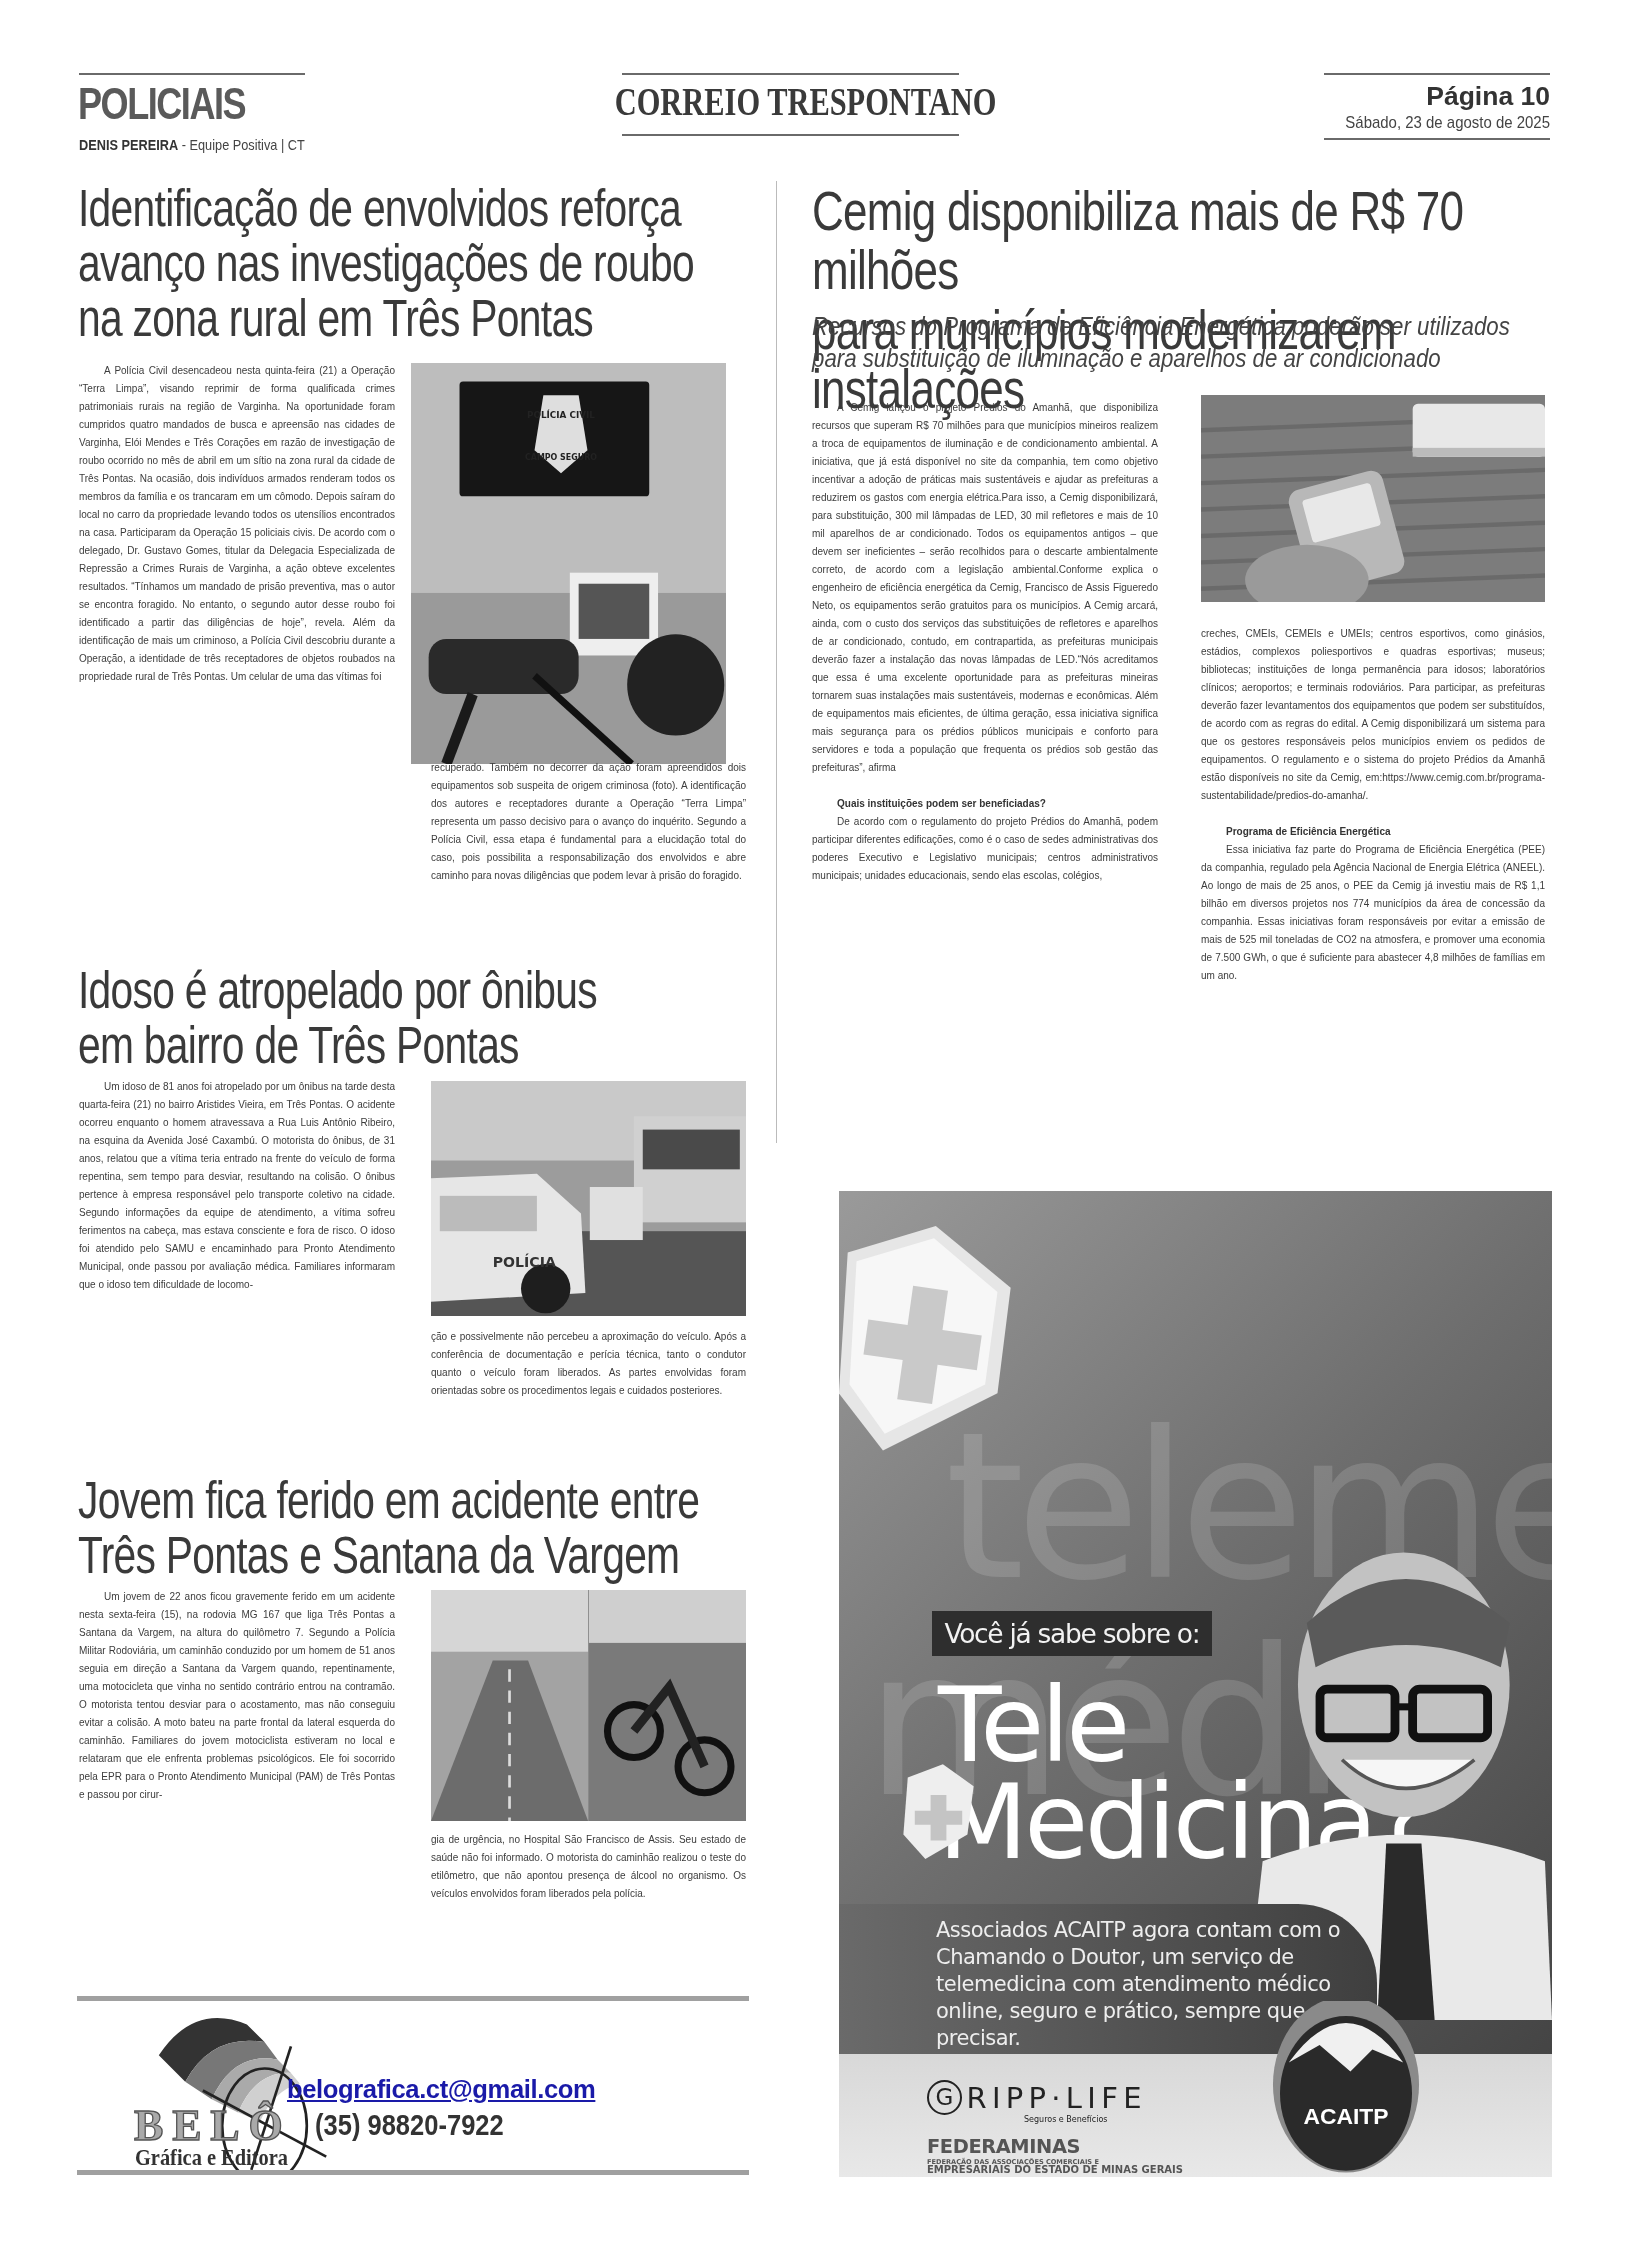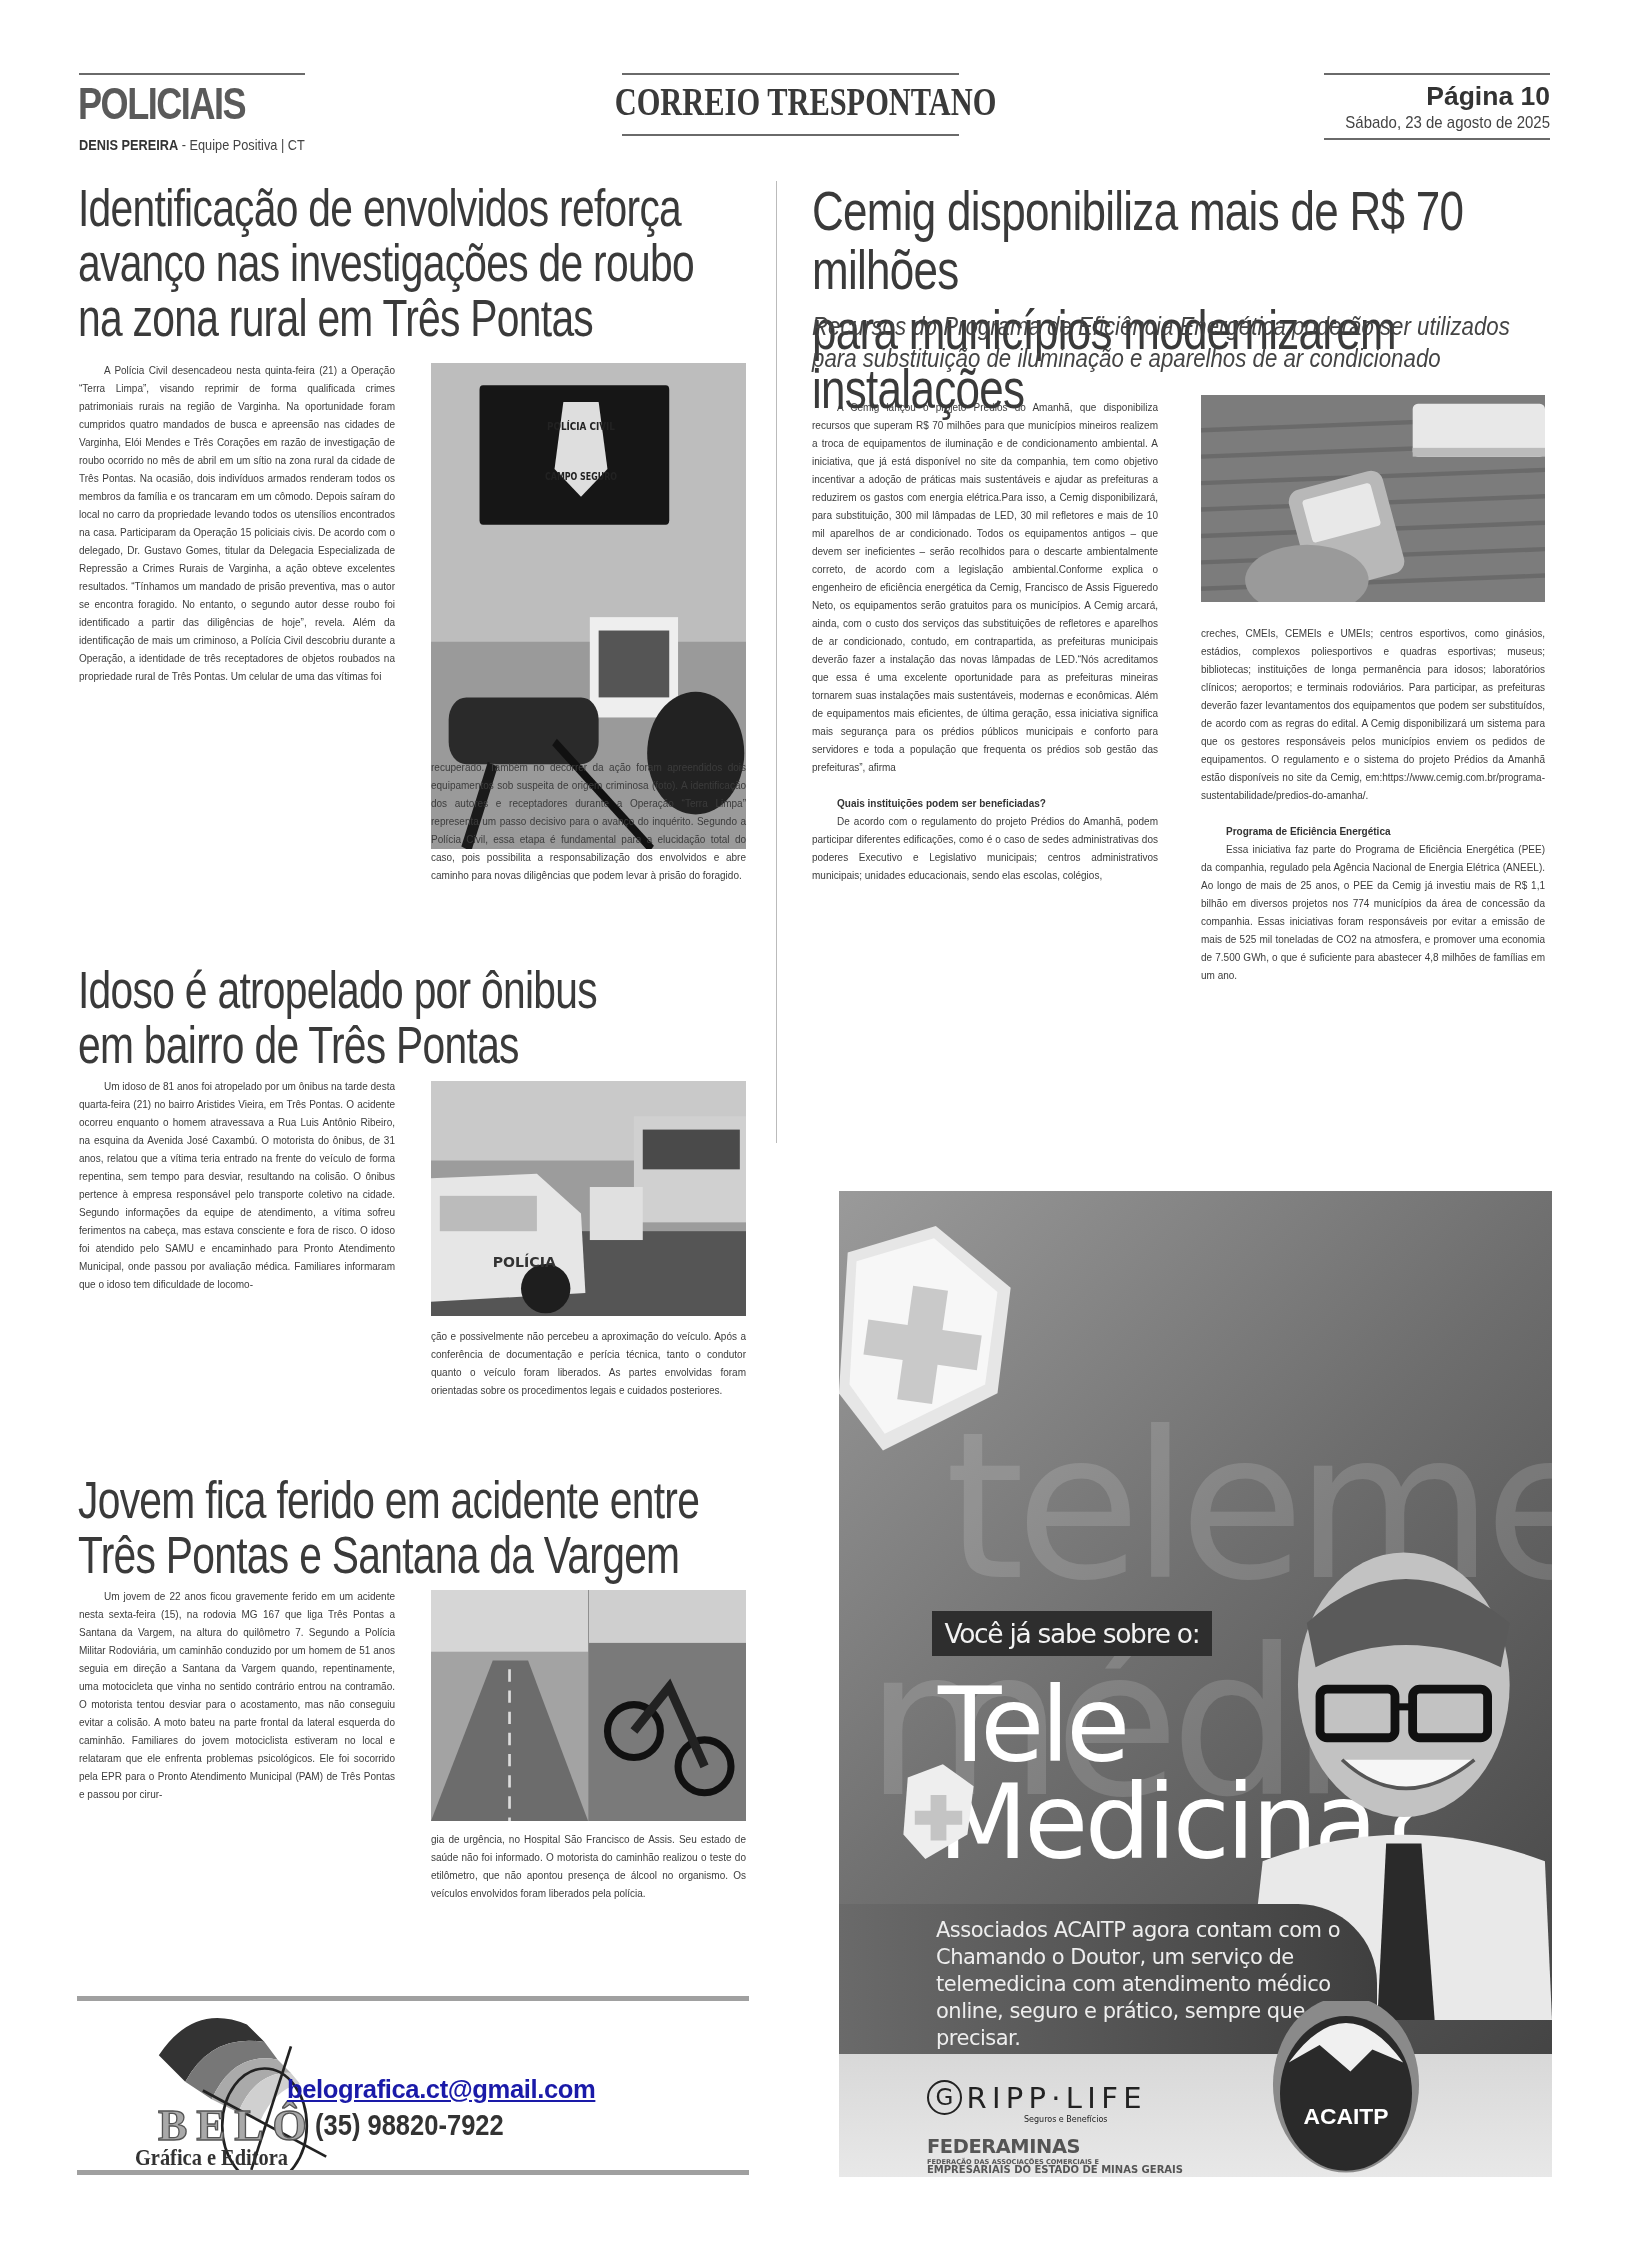--- a/index.html
+++ b/index.html
@@ -74,21 +74,21 @@
   <div class="abs headline h-big" style="left:78px; top:181px; width:794px;">
     <div>Identificação de envolvidos reforça</div>
     <div>avanço nas investigações de roubo</div>
     <div>na zona rural em Três Pontas</div>
   </div>
 
   <div class="col" style="left:79px; top:362px; width:316px;">
     <p>A Polícia Civil desencadeou nesta quinta-feira (21) a Operação “Terra Limpa”, visando reprimir de forma qualificada crimes patrimoniais rurais na região de Varginha. Na oportunidade foram cumpridos quatro mandados de busca e apreensão nas cidades de Varginha, Elói Mendes e Três Corações em razão de investigação de roubo ocorrido no mês de abril em um sítio na zona rural da cidade de Três Pontas. Na ocasião, dois indivíduos armados renderam todos os membros da família e os trancaram em um cômodo. Depois saíram do local no carro da propriedade levando todos os utensílios encontrados na casa. Participaram da Operação 15 policiais civis. De acordo com o delegado, Dr. Gustavo Gomes, titular da Delegacia Especializada de Repressão a Crimes Rurais de Varginha, a ação obteve excelentes resultados. “Tínhamos um mandado de prisão preventiva, mas o autor se encontra foragido. No entanto, o segundo autor desse roubo foi identificado a partir das diligências de hoje”, revela. Além da identificação de mais um criminoso, a Polícia Civil descobriu durante a Operação, a identidade de três receptadores de objetos roubados na propriedade rural de Três Pontas. Um celular de uma das vítimas foi</p>
   </div>
 
-  <div class="photo" style="left:431px; top:363px; width:315px; height:486px;text-align:right;">
+  <div class="photo" style="left:411px; top:363px; width:315px; height:401px;text-align:right;">
     <svg viewBox="0 0 357 436" preserveAspectRatio="none">
       <rect width="357" height="436" fill="#cfcfcf"></rect>
       <rect y="0" width="357" height="250" fill="#bdbdbd"></rect>
       <rect x="55" y="20" width="215" height="125" rx="4" fill="#161616"></rect>
       <path d="M150 35 L190 35 L200 95 L170 120 L140 95 Z" fill="#dedede"></path>
       <text x="170" y="60" font-size="10" text-anchor="middle" fill="#222" font-family="DejaVu Sans" font-weight="bold">POLÍCIA CIVIL</text>
       <text x="170" y="105" font-size="9" text-anchor="middle" fill="#222" font-family="DejaVu Sans" font-weight="bold">CAMPO SEGURO</text>
       <rect y="250" width="357" height="186" fill="#9a9a9a"></rect>
       <rect x="180" y="228" width="100" height="90" fill="#eeeeee"></rect>
       <rect x="190" y="240" width="80" height="60" fill="#555"></rect>
@@ -267,21 +267,21 @@
 
   <svg class="abs" style="left:150px; top:2011px;" width="185" height="159" viewBox="0 0 210 180">
     <path d="M10 50 Q50 -10 110 15 L130 35 Q70 25 40 80 Z" fill="#333"></path>
     <path d="M40 80 Q70 25 130 35 L145 55 Q95 45 70 100 Z" fill="#777"></path>
     <path d="M70 100 Q95 45 145 55 L160 70 Q120 68 100 115 Z" fill="#aaa"></path>
     <path d="M100 115 Q120 68 160 70 L170 82 Q140 90 125 125 Z" fill="#d0d0d0"></path>
     <ellipse cx="130" cy="130" rx="48" ry="65" fill="none" stroke="#222" stroke-width="3"></ellipse>
     <line x1="60" y1="90" x2="200" y2="165" stroke="#222" stroke-width="3"></line>
     <line x1="160" y1="40" x2="115" y2="180" stroke="#222" stroke-width="3"></line>
   </svg>
-  <div class="belo-name" style="left:134px; top:2100px;margin-left:24px;">BELÔ</div>
+  <div class="belo-name" style="left:134px; top:2100px;">BELÔ</div>
   <div class="belo-sub" style="left:135px; top:2144px;">Gráfica e Editora</div>
 
   <a class="belo-email" style="left:287px; top:2075px;">belografica.ct@gmail.com</a>
   <div class="belo-phone" style="left:315px; top:2109px;">(35) 98820-7922</div>
 
   <div class="abs" style="left:77px; top:2170px; width:672px; height:5.3px; background:#a0a0a0;"></div>
 </div>
 
 
 </body></html>

